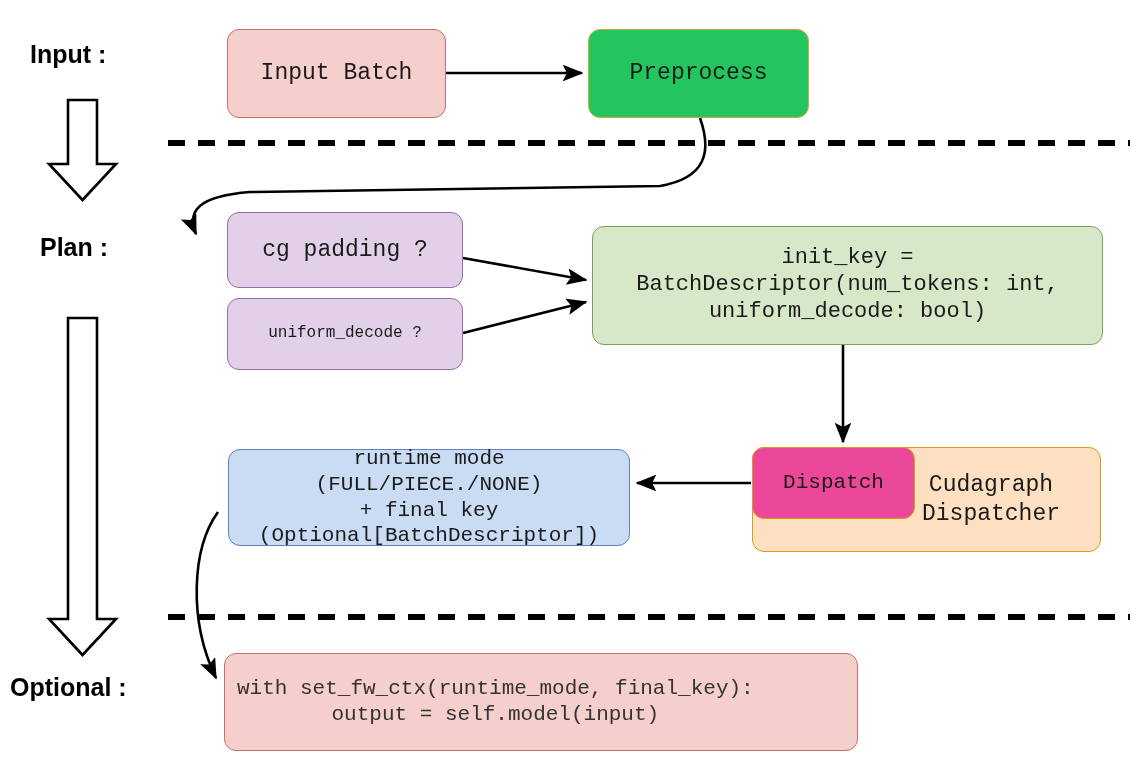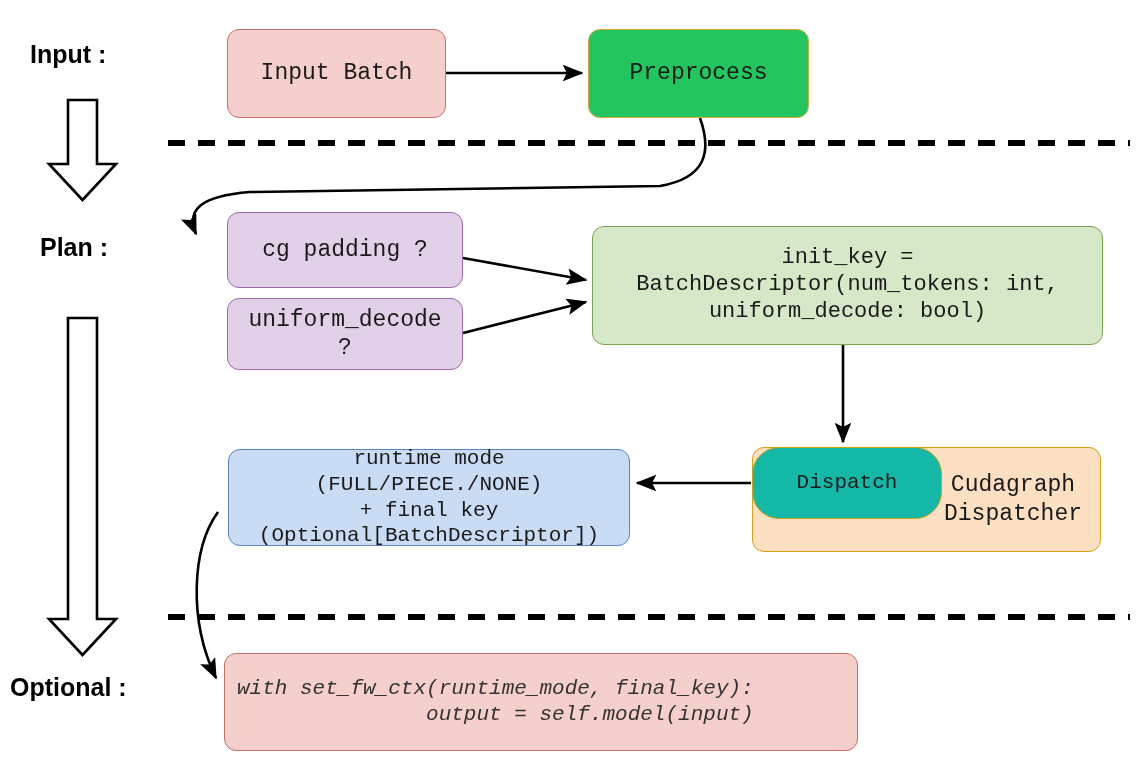--- a/index.html
+++ b/index.html
@@ -65,57 +65,56 @@
     font-size: 23px;
   }
   .n-cg-padding {
     left: 227px; top: 212px; width: 236px; height: 76px;
     background: #e2d0e8; border-color: #9a6bab;
     font-size: 23px;
   }
   .n-uniform-decode {
     left: 227px; top: 298px; width: 236px; height: 72px;
     background: #e2d0e8; border-color: #9a6bab;
-    font-size: 23px;
+    font-size: 16px;
   }
   .n-init-key {
     left: 592px; top: 226px; width: 511px; height: 119px;
     background: #d7e8c9; border-color: #7aa356;
     font-size: 22px;
   }
   .n-cudagraph-dispatcher {
     left: 752px; top: 447px; width: 349px; height: 105px;
     background: #fde0c2; border-color: #d99e12;
     justify-content: flex-end;
-    padding-right: 18px;
+    padding-right: 40px;
     font-size: 23px;
   }
   .n-cudagraph-dispatcher .node-text { text-align: center; }
   .n-dispatch {
-    left: 752px; top: 447px; width: 190px; height: 72px;
-    background: #14b8a6; border-color: #d99e12;
+    left: 752px; top: 447px; width: 163px; height: 72px;
+    background: #ec4899; border-color: #d99e12;
     font-size: 21px;
-    border-radius: 27px;
   }
   .n-runtime-mode {
     left: 228px; top: 449px; width: 402px; height: 97px;
     background: #c9dcf4; border-color: #5b83bf;
     font-size: 21px;
   }
   .n-exec-code {
     left: 224px; top: 653px; width: 634px; height: 98px;
     background: #f5cfcb; border-color: #c96f6b;
     font-family: "Liberation Mono", "DejaVu Sans Mono", monospace;
     font-size: 21px;
     justify-content: flex-start;
     padding-left: 12px;
     text-align: left;
     color: #333333;
   }
-  .n-exec-code .node-text { text-align: right; font-style: italic; }
+  .n-exec-code .node-text { text-align: center; }
 </style>
 </head>
 <body>
 
 <div id="stage">
 
   <svg id="wires" viewBox="0 0 1142 770">
     <defs>
       <marker id="arrowhead" markerWidth="9" markerHeight="9" refX="7.4" refY="3.2" orient="auto" markerUnits="strokeWidth">
         <path d="M0,0 L8,3.2 L0,6.4 L1.6,3.2 z" fill="#000000"></path>

